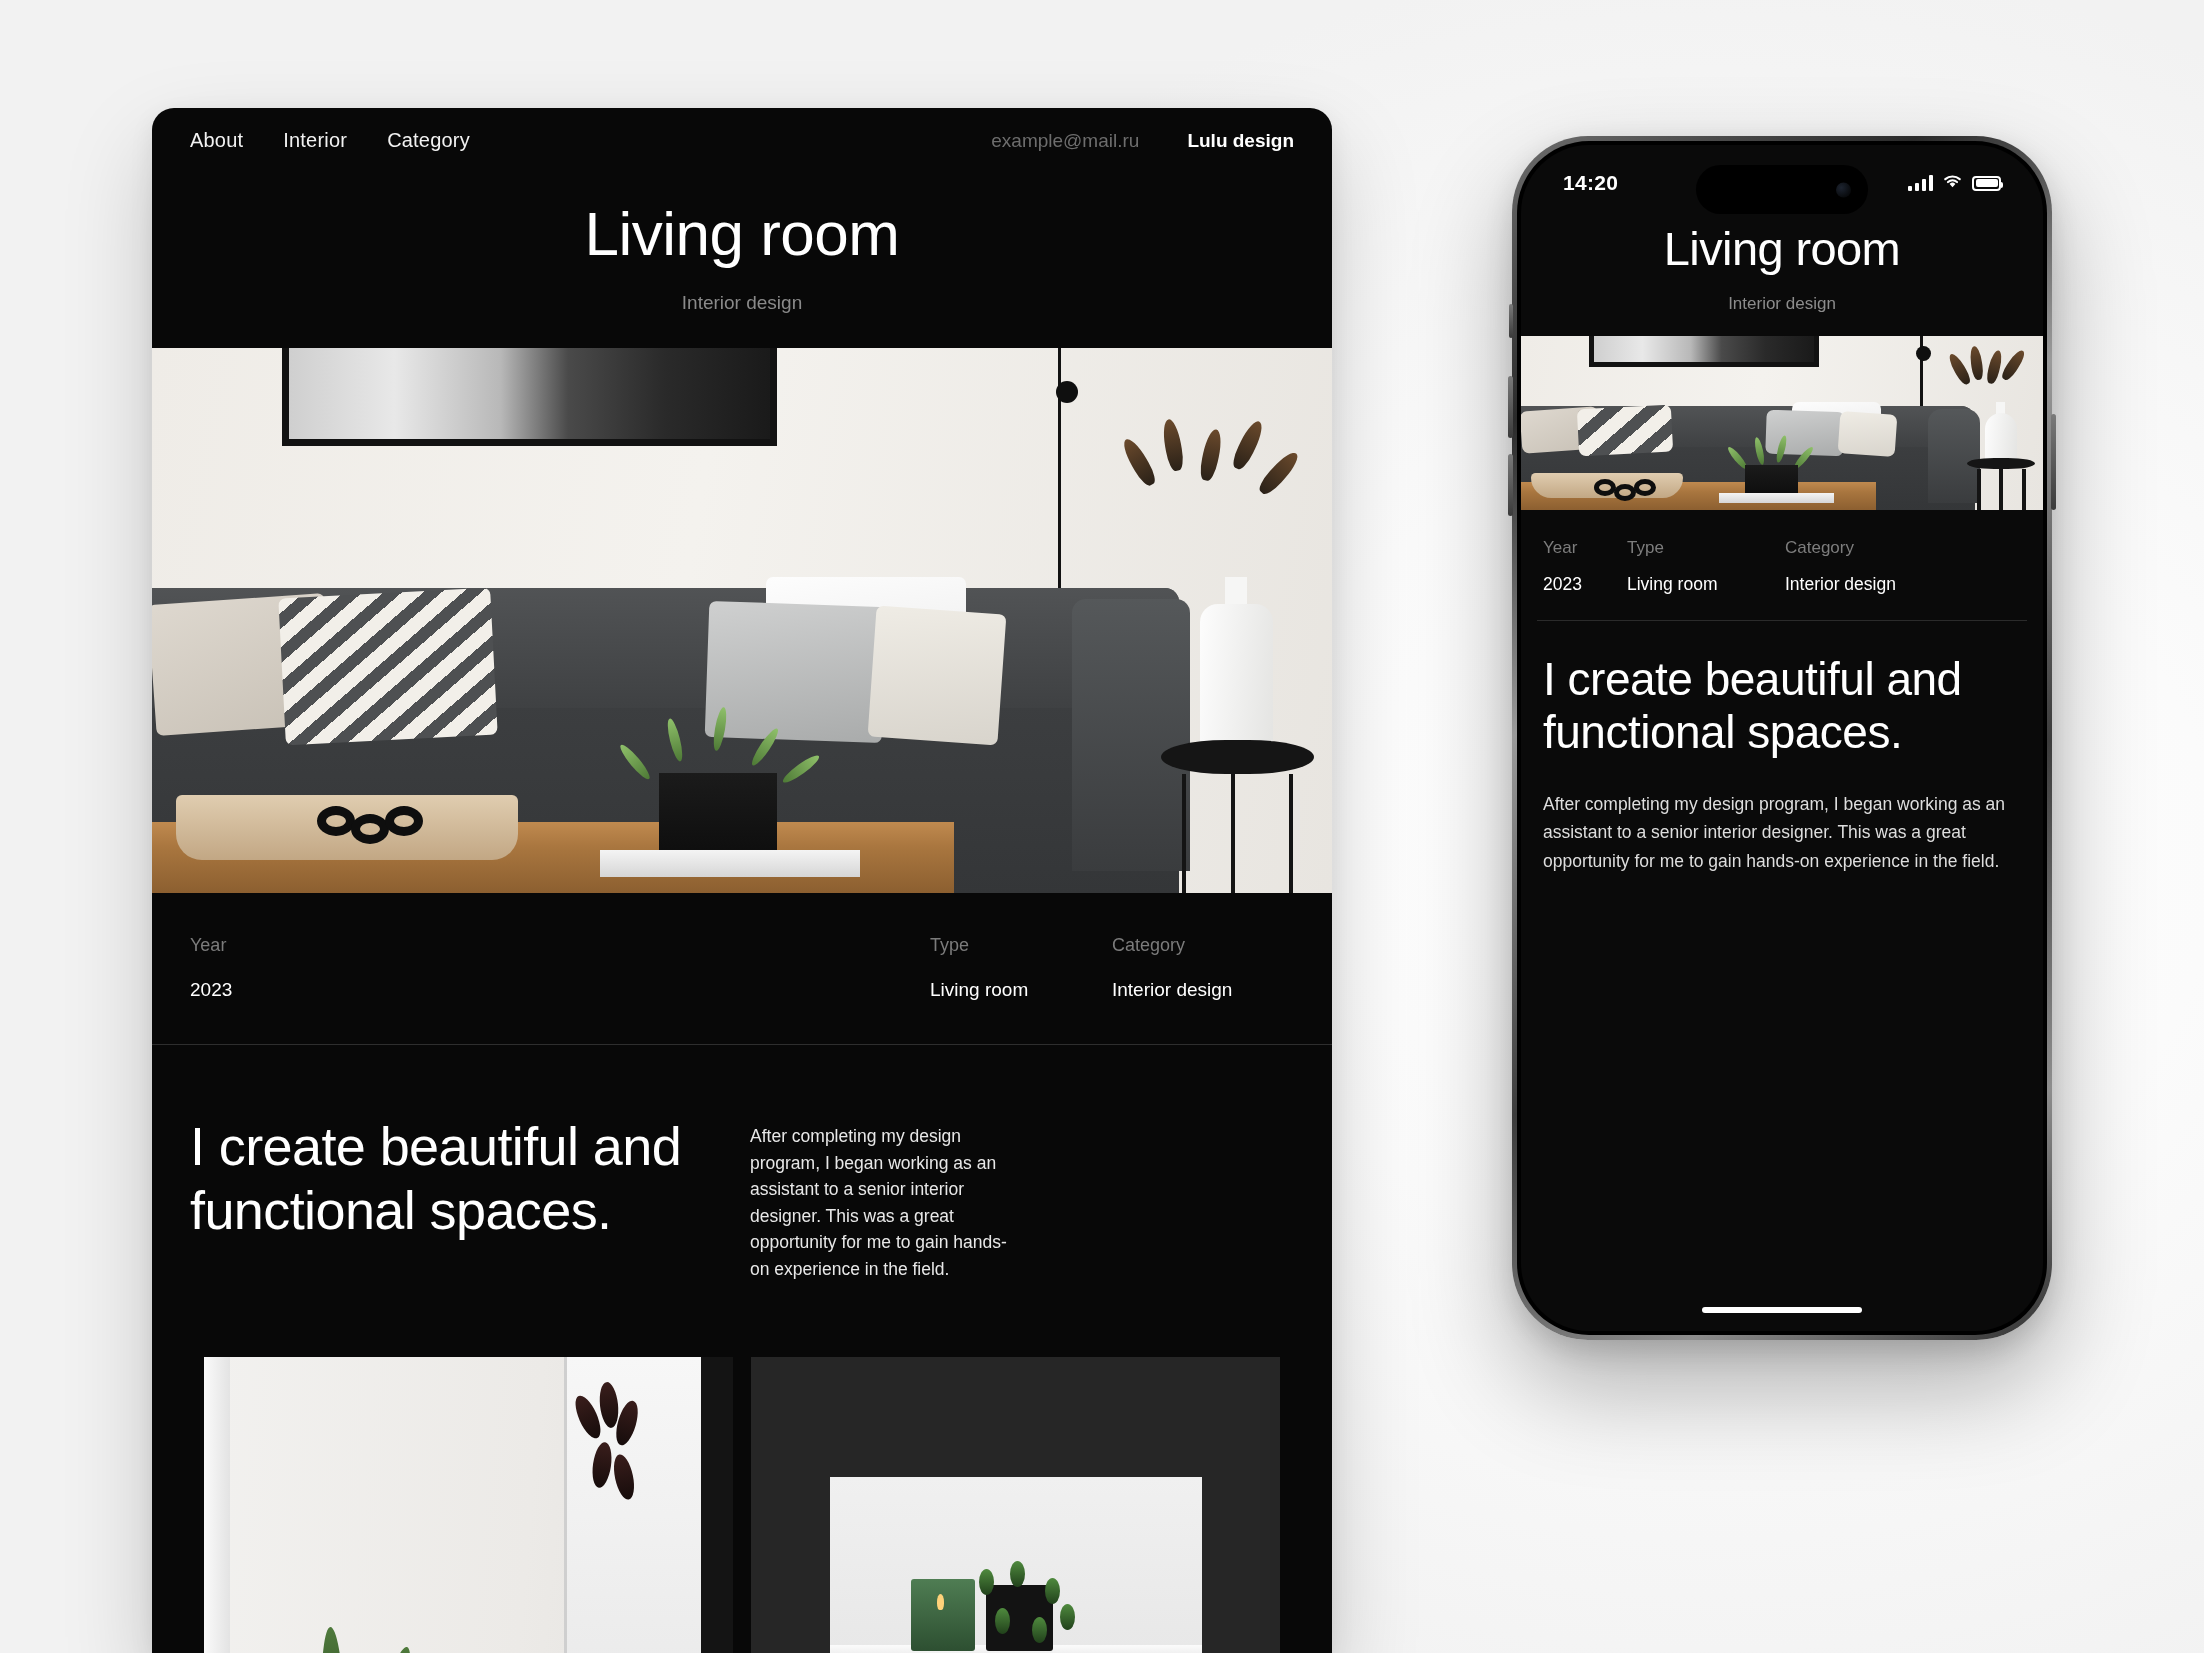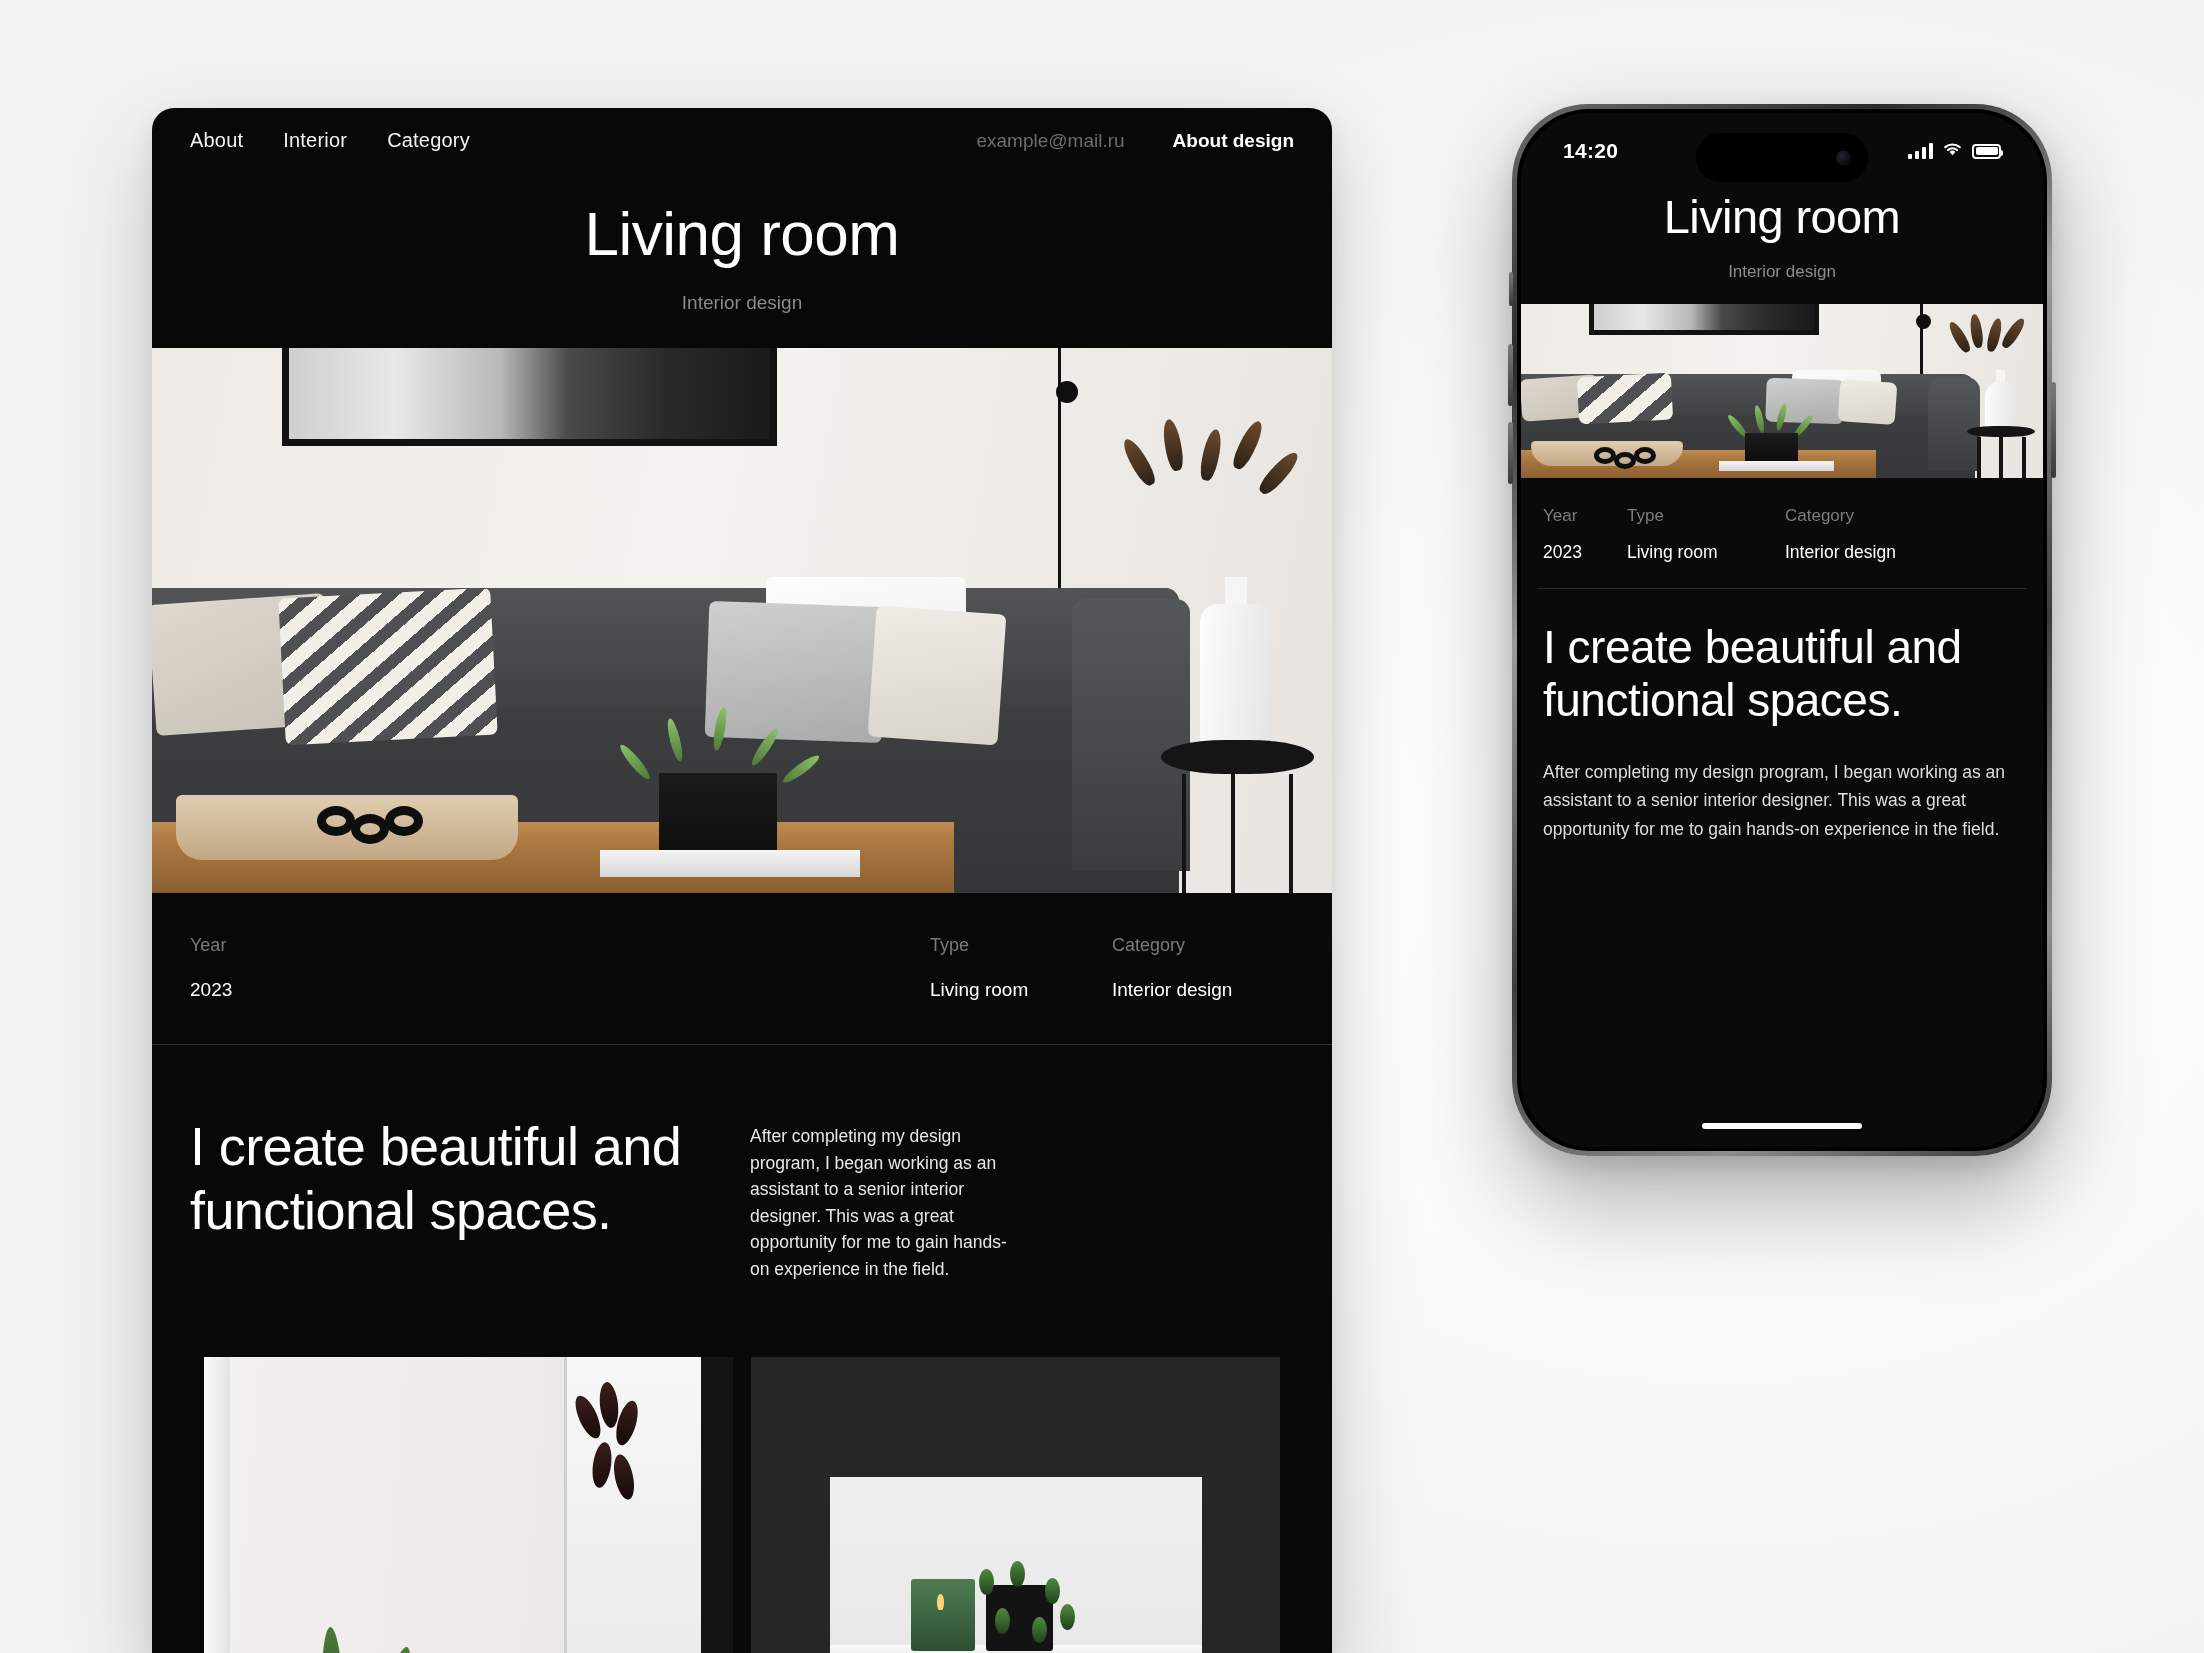--- a/index.html
+++ b/index.html
@@ -152,22 +152,22 @@
   .g2-wall{ position:absolute; inset:0; background:linear-gradient(180deg,#f0f0f0,#e2e2e2); }
   .g2-shelf{ position:absolute; left:0; top:56%; width:100%; height:8%; background:linear-gradient(180deg,#fbfbfb,#dcdcdc); }
   .g2-candle{ position:absolute; left:22%; top:34%; width:17%; height:24%; background:linear-gradient(180deg,#4f7d53,#2d4f31); border-radius:3px; }
   .g2-flame{ position:absolute; left:29%; top:39%; width:7px; height:16px; border-radius:50% 50% 40% 40%; background:#ffd27a; }
   .g2-pot{ position:absolute; left:42%; top:36%; width:18%; height:22%; background:#131313; border-radius:3px; }
   .g2-vine{ position:absolute; left:36%; top:28%; width:42%; height:72%; }
   .g2-vine span{ position:absolute; width:15px; height:26px; border-radius:50%; background:linear-gradient(180deg,#4f8a3e,#21411b); }
 
   
   .phone{
-    position:absolute; left:1512px; top:104px;
-    width:540px; height:1052px;
+    position:absolute; left:1512px; top:136px;
+    width:540px; height:1204px;
     background:linear-gradient(145deg,#6e6e6e 0%,#2a2a2a 18%,#9a9a9a 38%, #3c3c3c 62%, #8d8d8d 84%, #303030 100%);
     border-radius:76px;
     padding:5px;
     box-shadow: 0 46px 100px rgba(0,0,0,.30), 0 10px 28px rgba(0,0,0,.14);
   }
   .phone-inner{
     width:100%; height:100%;
     background:#000; border-radius:72px;
     padding:4px; position:relative;
   }
@@ -238,21 +238,21 @@
 <div class="desktop-frame">
 
   <div class="d-topbar">
     <nav class="d-nav">
       <a href="#">About</a>
       <a href="#">Interior</a>
       <a href="#">Category</a>
     </nav>
     <div class="d-topright">
       <span class="d-email">example@mail.ru</span>
-      <span class="d-logo">About design</span>
+      <span class="d-logo">Lulu design</span>
     </div>
   </div>
 
   <div class="d-hero-head">
     <h1 class="d-title">Living room</h1>
     <div class="d-subtitle">Interior design</div>
   </div>
 
   <div class="d-hero-img">
     <div class="photo">

